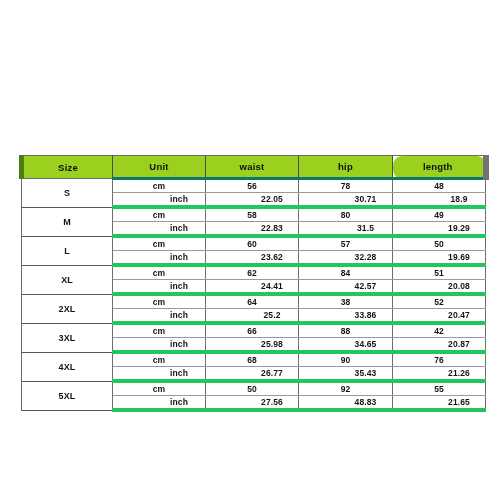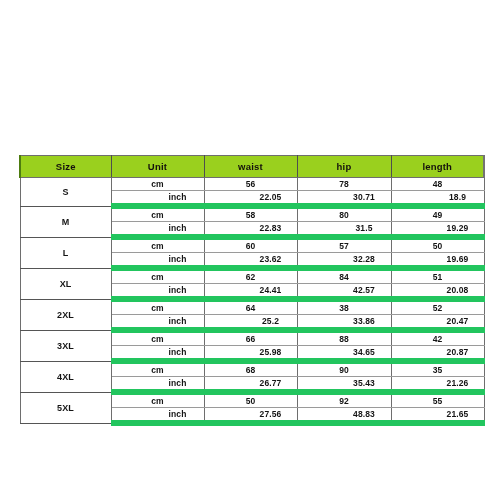--- a/index.html
+++ b/index.html
@@ -48,22 +48,22 @@
     font-size: 9.5px;
     text-align: center;
     height: 21px;
     padding: 0;
     border-left: 1px solid #4e4e4e;
     border-right: 1px solid #4e4e4e;
     border-top: 1px solid #6e6e6e;
     border-bottom: 1px solid #6e6e6e;
     letter-spacing: 0.2px;
   }
-  thead th:first-child { border-left: 2px solid #4d7c0f; }
-  thead th:last-child  { border-right: 2px solid #737373; }
+  thead th:first-child { border-left: 5px solid #4d7c0f; }
+  thead th:last-child  { border-right: 6px solid #737373; border-radius: 9px; }
 
   
   tbody td {
     font-size: 8.5px;
     font-weight: bold;
     color: #141414;
     text-align: center;
     padding: 0;
     height: 12px;
     line-height: 12px;
@@ -76,27 +76,27 @@
   
   td.size-cell {
     font-size: 9px;
     vertical-align: middle;
     border-top: 1px solid #555555;
     border-bottom: 1px solid #555555;
   }
 
   
   tr.row-cm td.data-cell {
-    border-top: 1px solid #0f766e;
+    border-top: 3px solid #0f766e;
     border-bottom: 1px solid #9a9a9a;
   }
   
   tr.row-inch td.data-cell {
     border-top: none;
-    border-bottom: 6px solid #22c55e;
+    border-bottom: 4px solid #22c55e;
     padding-left: 40px;
   }
 
   tbody tr:last-child td {
     border-bottom: 1px solid #6e6e6e;
   }
 </style>
 </head>
 <body>
 
@@ -195,21 +195,21 @@
           <td class="data-cell">inch</td>
           <td class="data-cell">25.98</td>
           <td class="data-cell">34.65</td>
           <td class="data-cell">20.87</td>
         </tr>
         <tr class="row-cm">
           <td class="size-cell" rowspan="2">4XL</td>
           <td class="data-cell">cm</td>
           <td class="data-cell">68</td>
           <td class="data-cell">90</td>
-          <td class="data-cell">35</td>
+          <td class="data-cell">76</td>
         </tr>
         <tr class="row-inch">
           <td class="data-cell">inch</td>
           <td class="data-cell">26.77</td>
           <td class="data-cell">35.43</td>
           <td class="data-cell">21.26</td>
         </tr>
         <tr class="row-cm">
           <td class="size-cell" rowspan="2">5XL</td>
           <td class="data-cell">cm</td>

